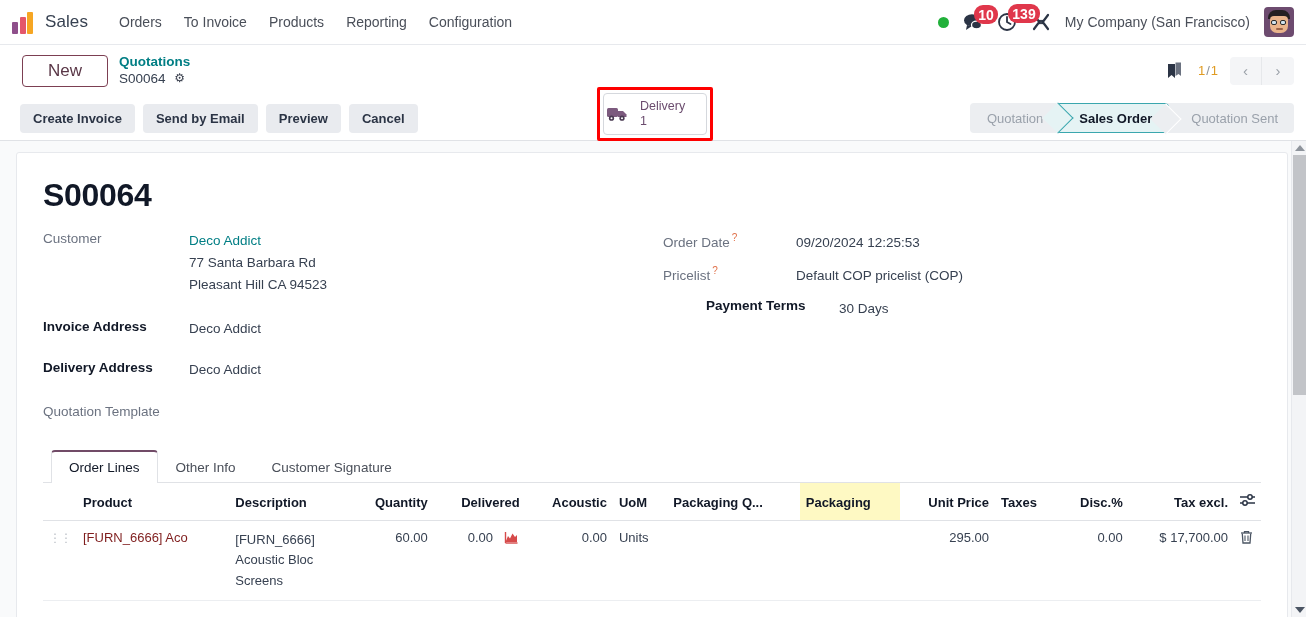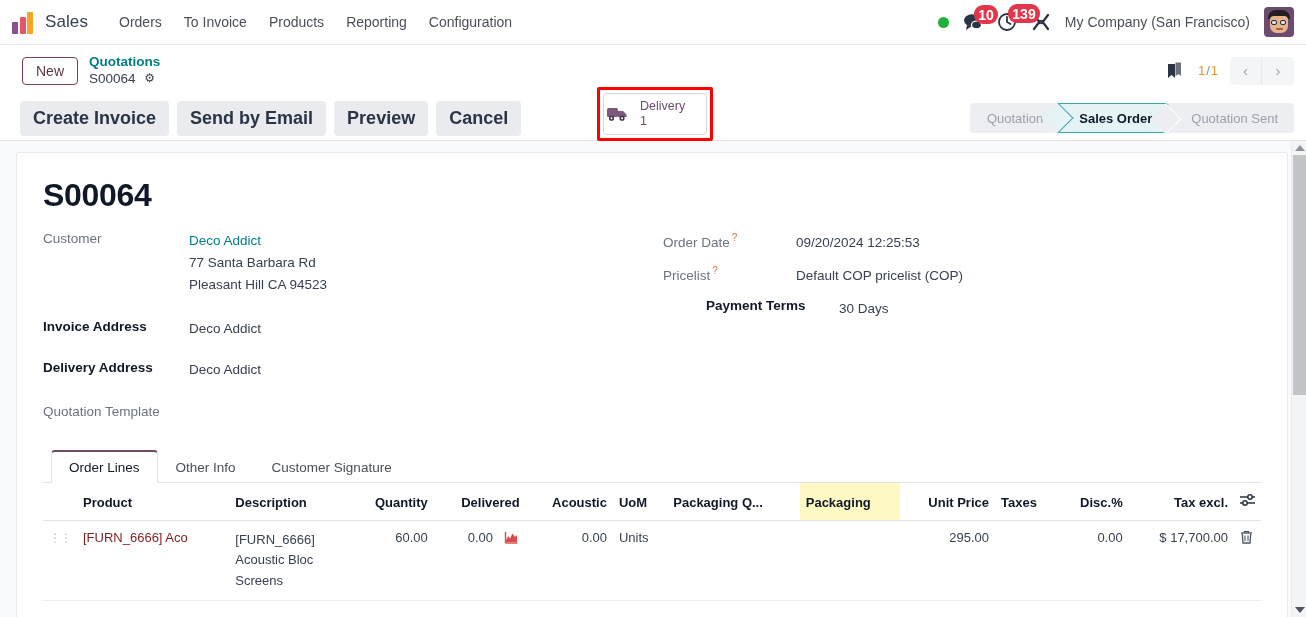--- a/index.html
+++ b/index.html
@@ -99,22 +99,22 @@
     align-items: center;
     padding: 0 12px 0 22px;
     background: #ffffff;
     position: relative;
   }
   .btn-new {
     border: 1px solid #7c3f52;
     color: #5a3747;
     background: #fff;
     border-radius: 4px;
-    font-size: 14px;
-    padding: 5px 13px;
+    font-size: 17px;
+    padding: 5px 25px;
     cursor: pointer;
     margin-right: 11px;
   }
   .breadcrumb { line-height: 1.25; }
   .bc-parent {
     color: #017e84;
     font-size: 13.5px;
     font-weight: bold;
     cursor: pointer;
     display: block;
@@ -187,21 +187,21 @@
     align-items: center;
     padding: 0 12px 0 20px;
     background: #fff;
     border-bottom: 1px solid #e0e2e6;
   }
   .act-btn {
     background: #e9ebef;
     border: none;
     border-radius: 4px;
     color: #2b3445;
-    font-size: 18px;
+    font-size: 13px;
     font-weight: bold;
     padding: 7px 13px;
     margin-right: 8px;
     cursor: pointer;
     white-space: nowrap;
   }
   .statusbar {
     margin-left: auto;
     display: flex;
     align-items: stretch;

